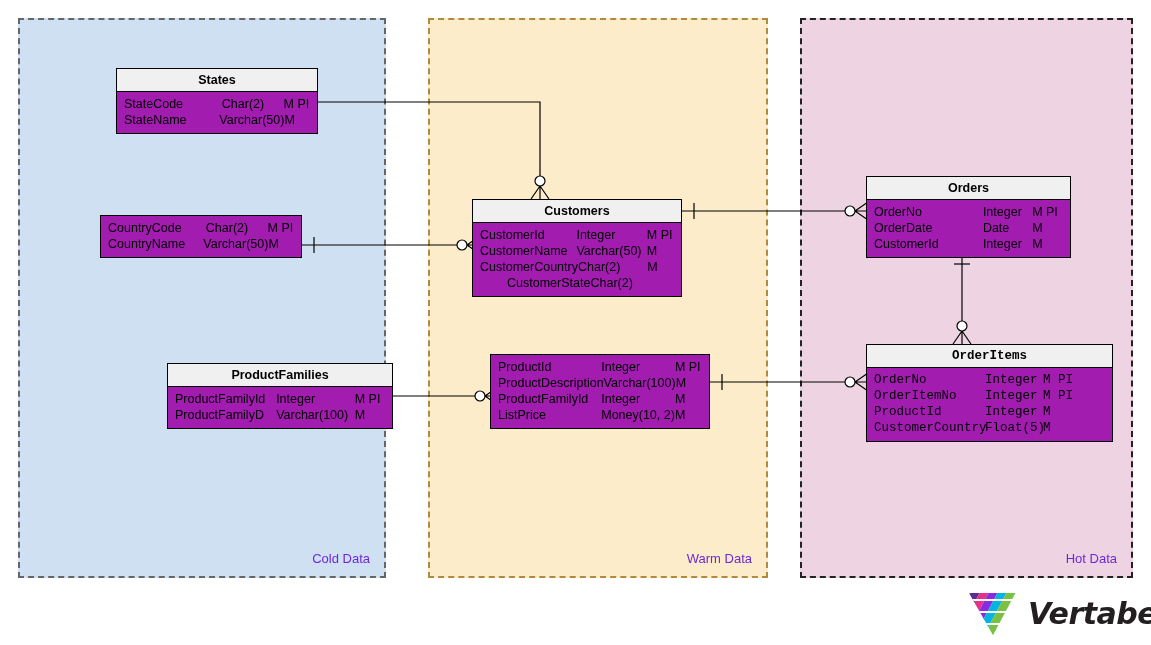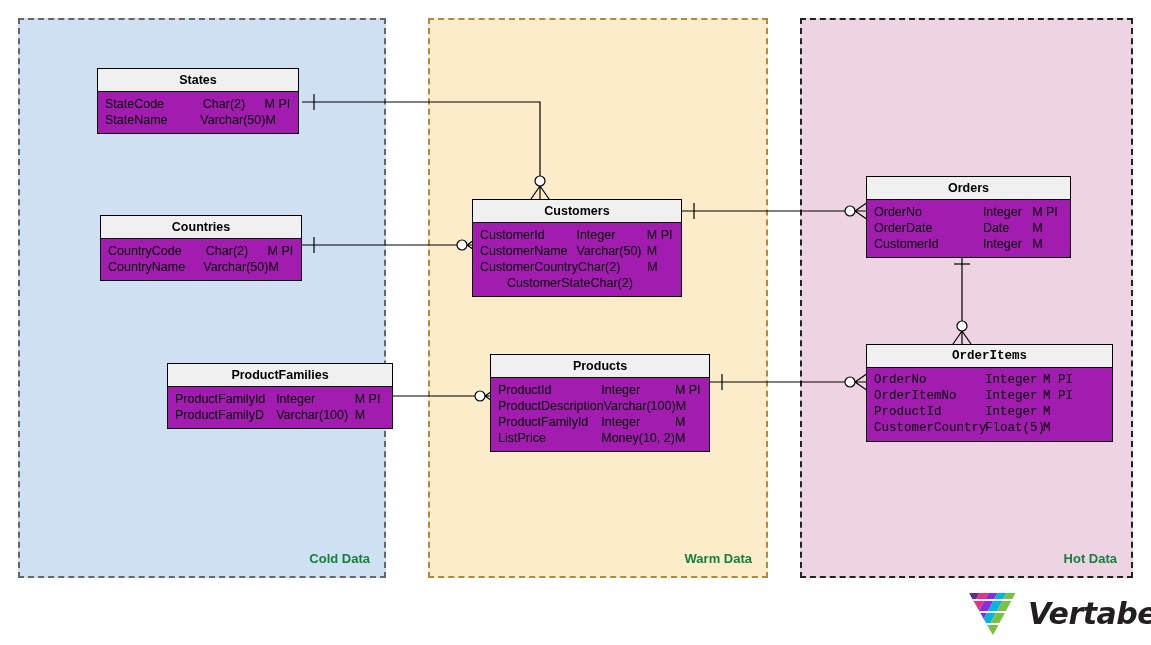--- a/index.html
+++ b/index.html
@@ -22,22 +22,22 @@
   .zone {
     position: absolute;
     box-sizing: border-box;
     border: 2px dashed #666666;
   }
   .zone-label {
     position: absolute;
     right: 14px;
     bottom: 10px;
     font-size: 13px;
-    font-weight: bold;
-    color: #15803d;
+    font-weight: normal;
+    color: #6d28d9;
     white-space: nowrap;
   }
 
   
   #wires {
     position: absolute;
     left: 0;
     top: 0;
     width: 1151px;
     height: 645px;
@@ -165,37 +165,36 @@
         <path d="M710,382 L845,382"></path>
         <line x1="722" y1="374" x2="722" y2="390"></line>
         <circle cx="850" cy="382" r="5" fill="#ffffff"></circle>
         <path d="M855,382 L868,373 M855,382 L868,382 M855,382 L868,391"></path>
       </g>
 
     </g>
   </svg>
 
   <div id="entities">
-      <div class="entity" style="left: 97px; top: 68px; width: 202px;">
+      <div class="entity" style="left: 116px; top: 68px; width: 202px;">
         <div class="entity-title">States</div>
         <div class="entity-body">
           <div class="attr">
             <span class="attr-name" style="width: 118px;">StateCode</span>
             <span class="attr-type" style="width: 70px;">Char(2)</span>
             <span class="attr-flags" style="width: 38px;">M PI</span>
           </div>
           <div class="attr">
             <span class="attr-name" style="width: 118px;">StateName</span>
             <span class="attr-type" style="width: 70px;">Varchar(50)</span>
             <span class="attr-flags" style="width: 38px;">M</span>
           </div>
         </div>
       </div>
       <div class="entity" style="left: 100px; top: 215px; width: 202px;">
-        <div class="entity-title">Countries</div>
         <div class="entity-body">
           <div class="attr">
             <span class="attr-name" style="width: 118px;">CountryCode</span>
             <span class="attr-type" style="width: 70px;">Char(2)</span>
             <span class="attr-flags" style="width: 38px;">M PI</span>
           </div>
           <div class="attr">
             <span class="attr-name" style="width: 118px;">CountryName</span>
             <span class="attr-type" style="width: 70px;">Varchar(50)</span>
             <span class="attr-flags" style="width: 38px;">M</span>
@@ -236,21 +235,20 @@
             <span class="attr-flags" style="width: 38px;">M</span>
           </div>
           <div class="attr">
             <span class="attr-name" style="width: 114px; margin-left: 27px;">CustomerState</span>
             <span class="attr-type" style="width: 78px;">Char(2)</span>
             <span class="attr-flags" style="width: 38px;"></span>
           </div>
         </div>
       </div>
       <div class="entity" style="left: 490px; top: 354px; width: 220px;">
-        <div class="entity-title">Products</div>
         <div class="entity-body">
           <div class="attr">
             <span class="attr-name" style="width: 122px;">ProductId</span>
             <span class="attr-type" style="width: 82px;">Integer</span>
             <span class="attr-flags" style="width: 38px;">M PI</span>
           </div>
           <div class="attr">
             <span class="attr-name" style="width: 122px;">ProductDescription</span>
             <span class="attr-type" style="width: 82px;">Varchar(100)</span>
             <span class="attr-flags" style="width: 38px;">M</span>

